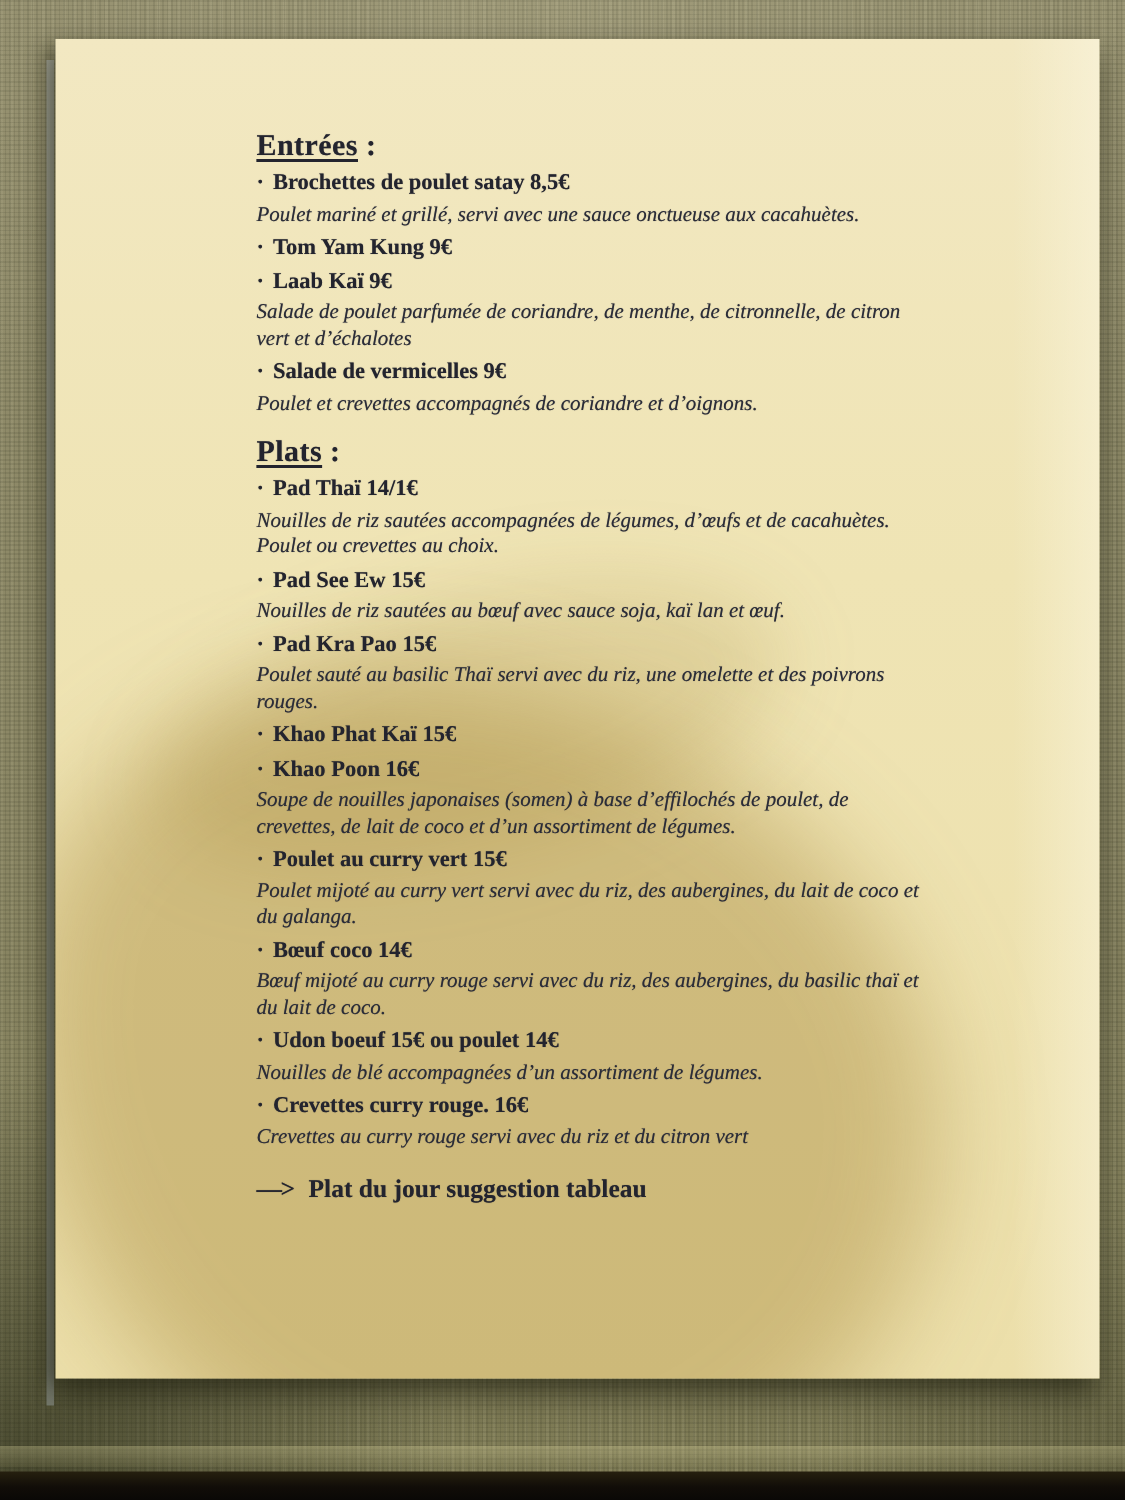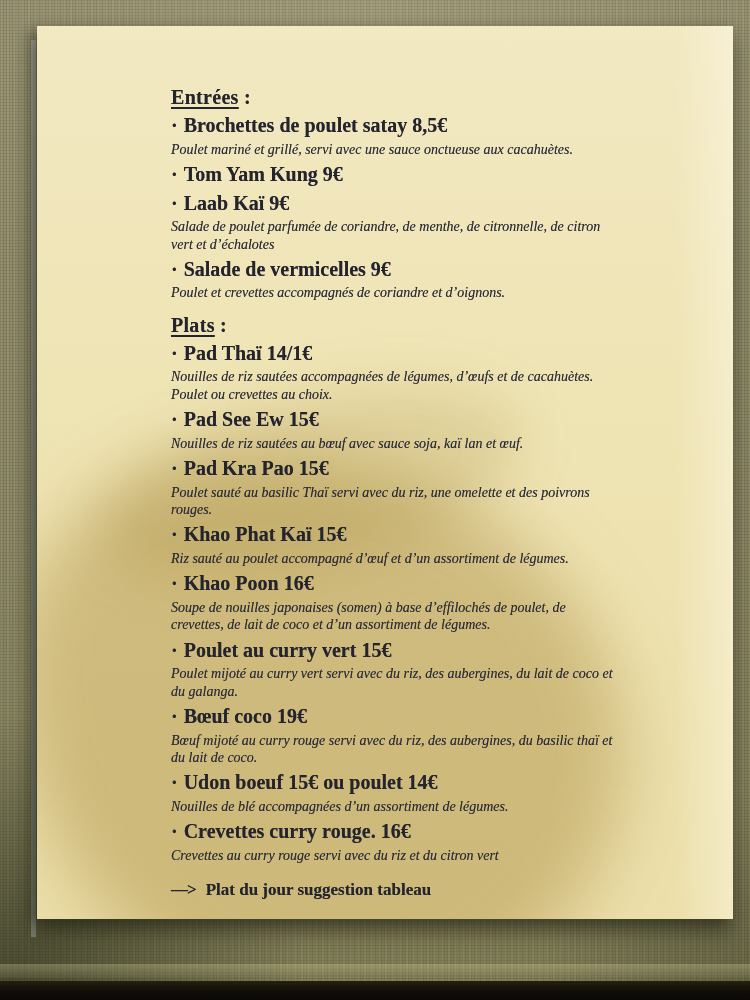--- a/index.html
+++ b/index.html
@@ -70,21 +70,21 @@
   }
   .section-heading{
     margin:0 0 4px 0;
     font-size:20px;font-weight:bold;letter-spacing:.3px;
   }
   .menu-section + .menu-section .section-heading{margin-top:12px;}
   .section-title{text-decoration:underline;text-decoration-thickness:2px;text-underline-offset:3px;}
   .section-colon{white-space:pre;}
   .item-name{
     margin:5px 0 3px 0;
-    font-size:20px;font-weight:bold;line-height:1.18;
+    font-size:15px;font-weight:bold;line-height:1.18;
   }
   .bullet-glyph{margin-right:6px;font-weight:bold;}
   .item-description{
     margin:0 0 4px 0;
     font-style:italic;
     font-size:14px;line-height:1.24;
     max-width:444px;
     color:#2a2c38;
   }
   .footer-note{
@@ -122,26 +122,25 @@
           </section>
           <section class="menu-section">
             <h2 class="section-heading"><span class="section-title">Plats</span><span class="section-colon"> :</span></h2>
             <p class="item-name"><span class="bullet-glyph">·</span><span class="item-name-text">Pad Thaï 14/1€</span></p>
             <p class="item-description">Nouilles de riz sautées accompagnées de légumes, d’œufs et de cacahuètes. Poulet ou crevettes au choix.</p>
             <p class="item-name"><span class="bullet-glyph">·</span><span class="item-name-text">Pad See Ew 15€</span></p>
             <p class="item-description">Nouilles de riz sautées au bœuf avec sauce soja, kaï lan et œuf.</p>
             <p class="item-name"><span class="bullet-glyph">·</span><span class="item-name-text">Pad Kra Pao 15€</span></p>
             <p class="item-description">Poulet sauté au basilic Thaï servi avec du riz, une omelette et des poivrons rouges.</p>
             <p class="item-name"><span class="bullet-glyph">·</span><span class="item-name-text">Khao Phat Kaï 15€</span></p>
-            <p class="item-description">Riz sauté au poulet accompagné d’œuf et d’un assortiment de légumes.</p>
             <p class="item-name"><span class="bullet-glyph">·</span><span class="item-name-text">Khao Poon 16€</span></p>
             <p class="item-description">Soupe de nouilles japonaises (somen) à base d’effilochés de poulet, de crevettes, de lait de coco et d’un assortiment de légumes.</p>
             <p class="item-name"><span class="bullet-glyph">·</span><span class="item-name-text">Poulet au curry vert 15€</span></p>
             <p class="item-description">Poulet mijoté au curry vert servi avec du riz, des aubergines, du lait de coco et du galanga.</p>
-            <p class="item-name"><span class="bullet-glyph">·</span><span class="item-name-text">Bœuf coco 19€</span></p>
+            <p class="item-name"><span class="bullet-glyph">·</span><span class="item-name-text">Bœuf coco 14€</span></p>
             <p class="item-description">Bœuf mijoté au curry rouge servi avec du riz, des aubergines, du basilic thaï et du lait de coco.</p>
             <p class="item-name"><span class="bullet-glyph">·</span><span class="item-name-text">Udon boeuf 15€ ou poulet 14€</span></p>
             <p class="item-description">Nouilles de blé accompagnées d’un assortiment de légumes.</p>
             <p class="item-name"><span class="bullet-glyph">·</span><span class="item-name-text">Crevettes curry rouge. 16€</span></p>
             <p class="item-description">Crevettes au curry rouge servi avec du riz et du citron vert</p>
           </section>
         </div>
 
       <p class="footer-note">
         <span class="footer-arrow">—&gt;</span><span>Plat du jour suggestion tableau</span>

